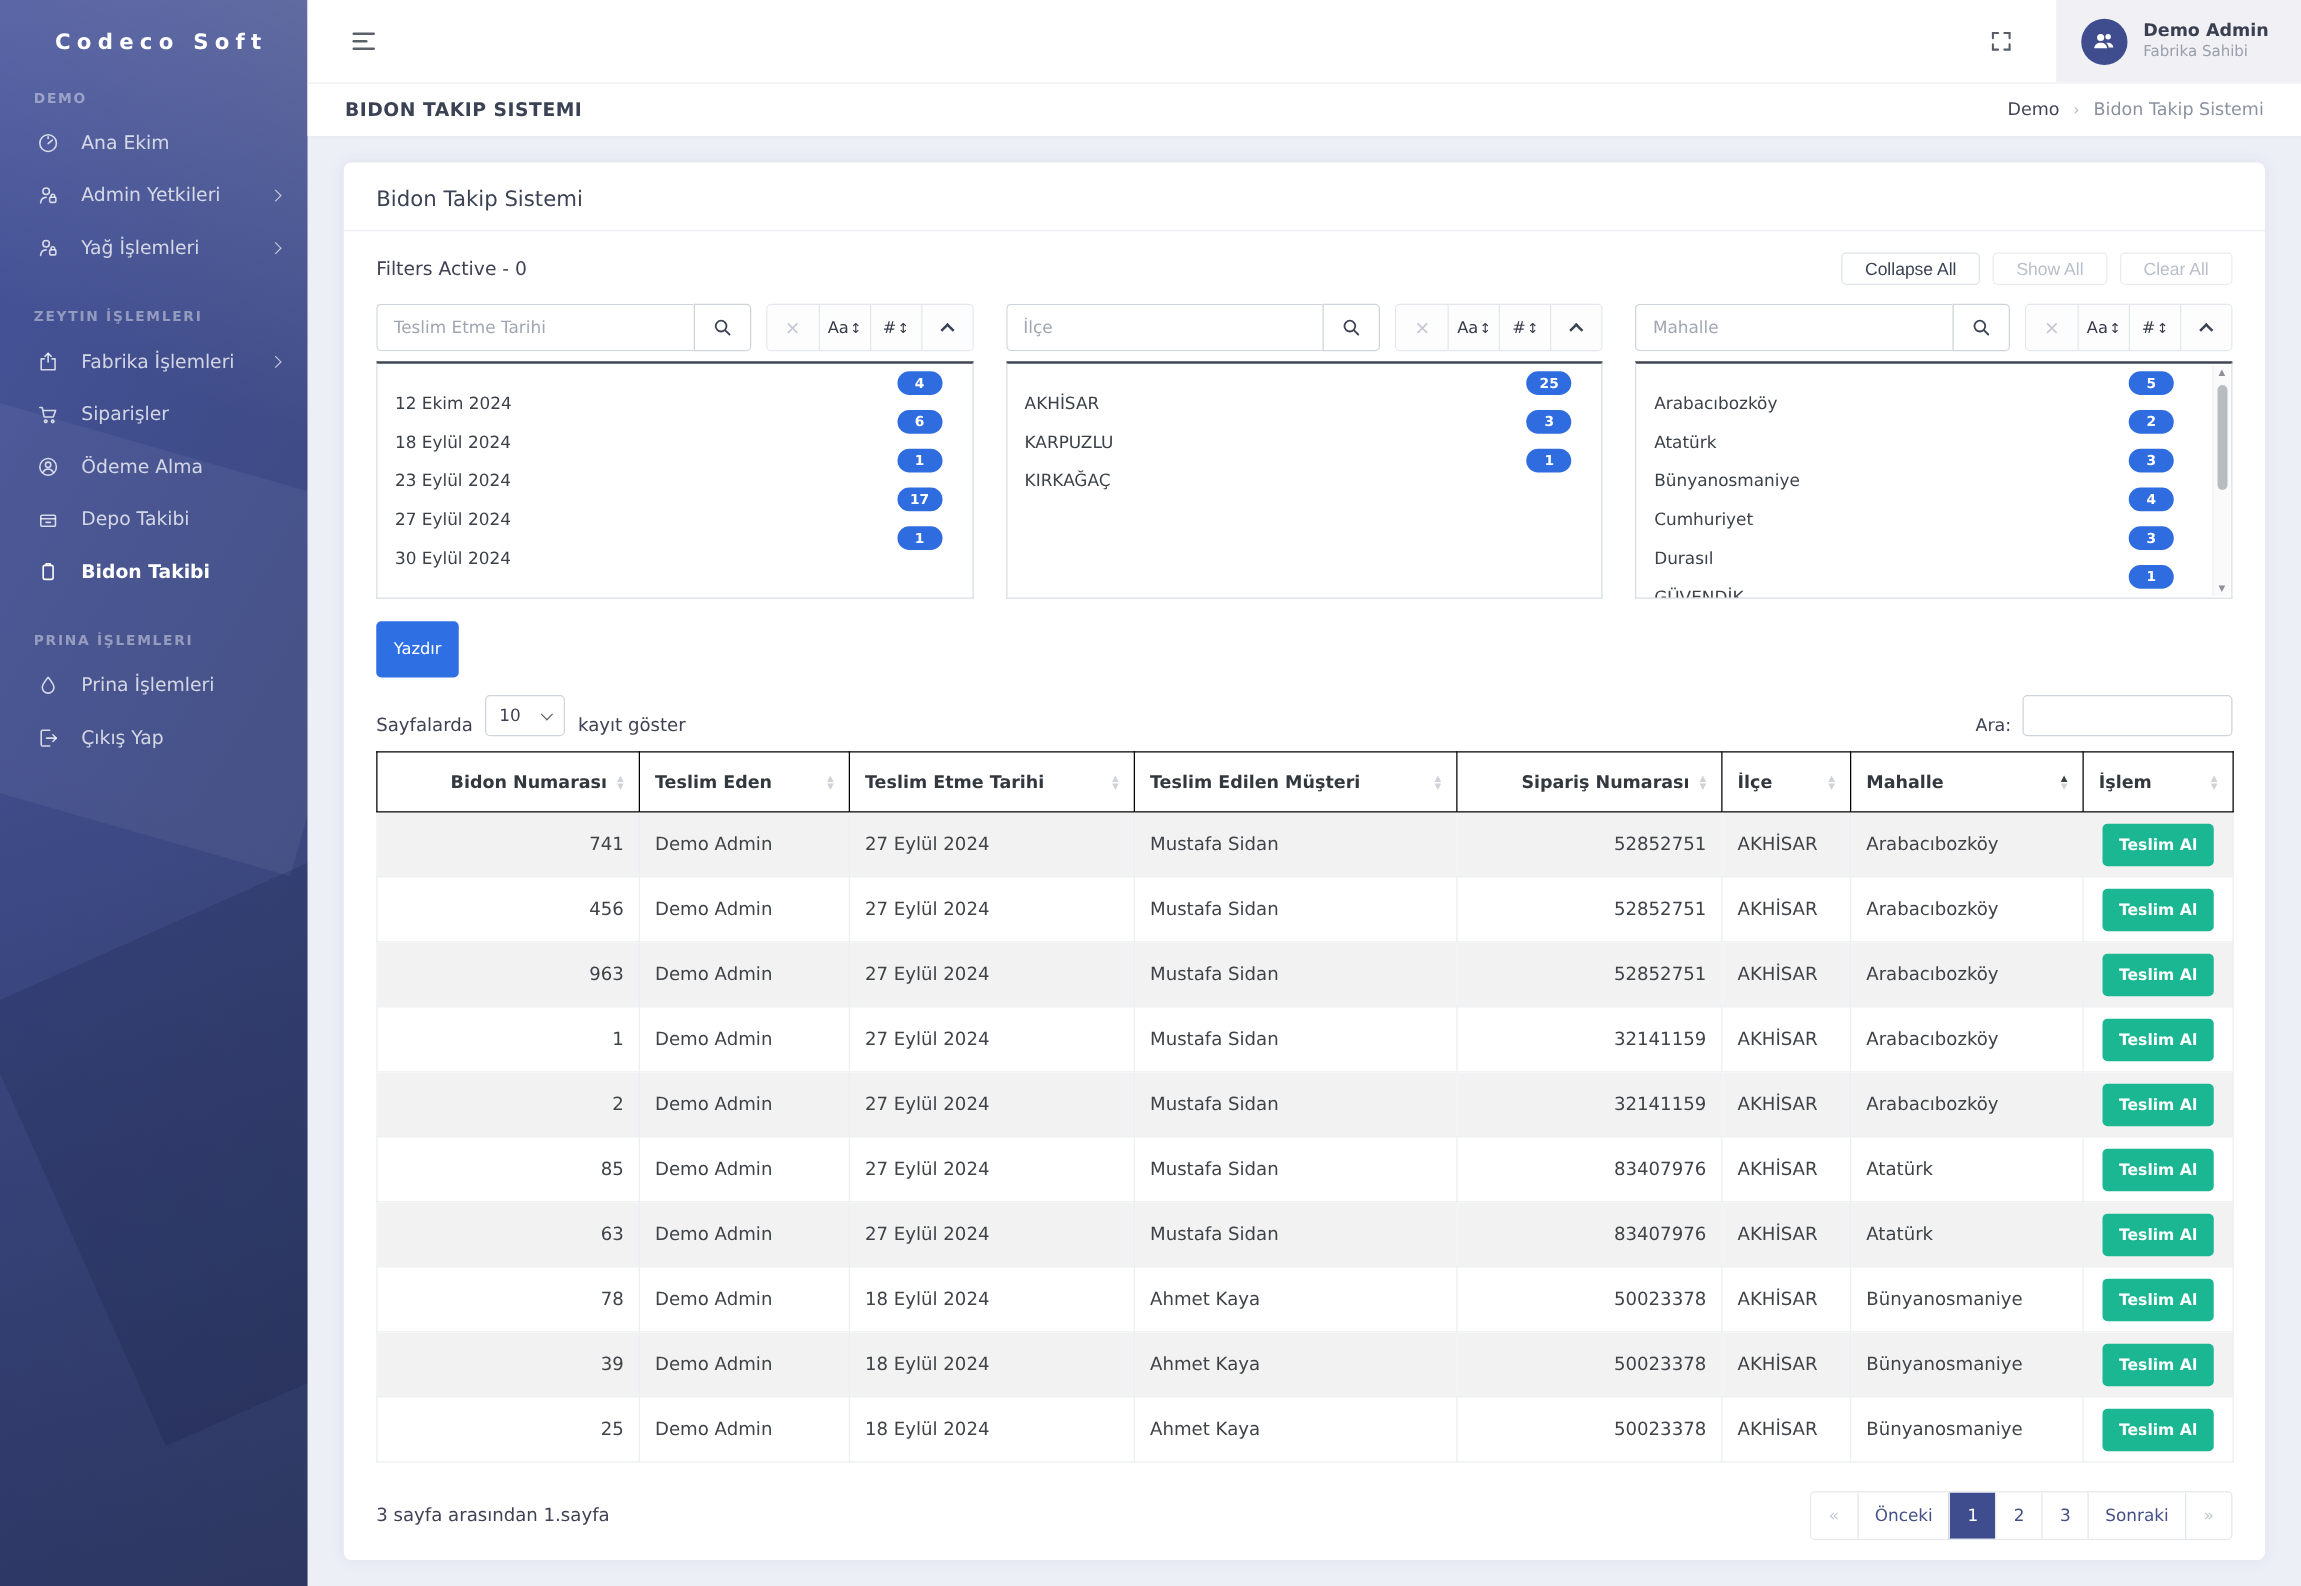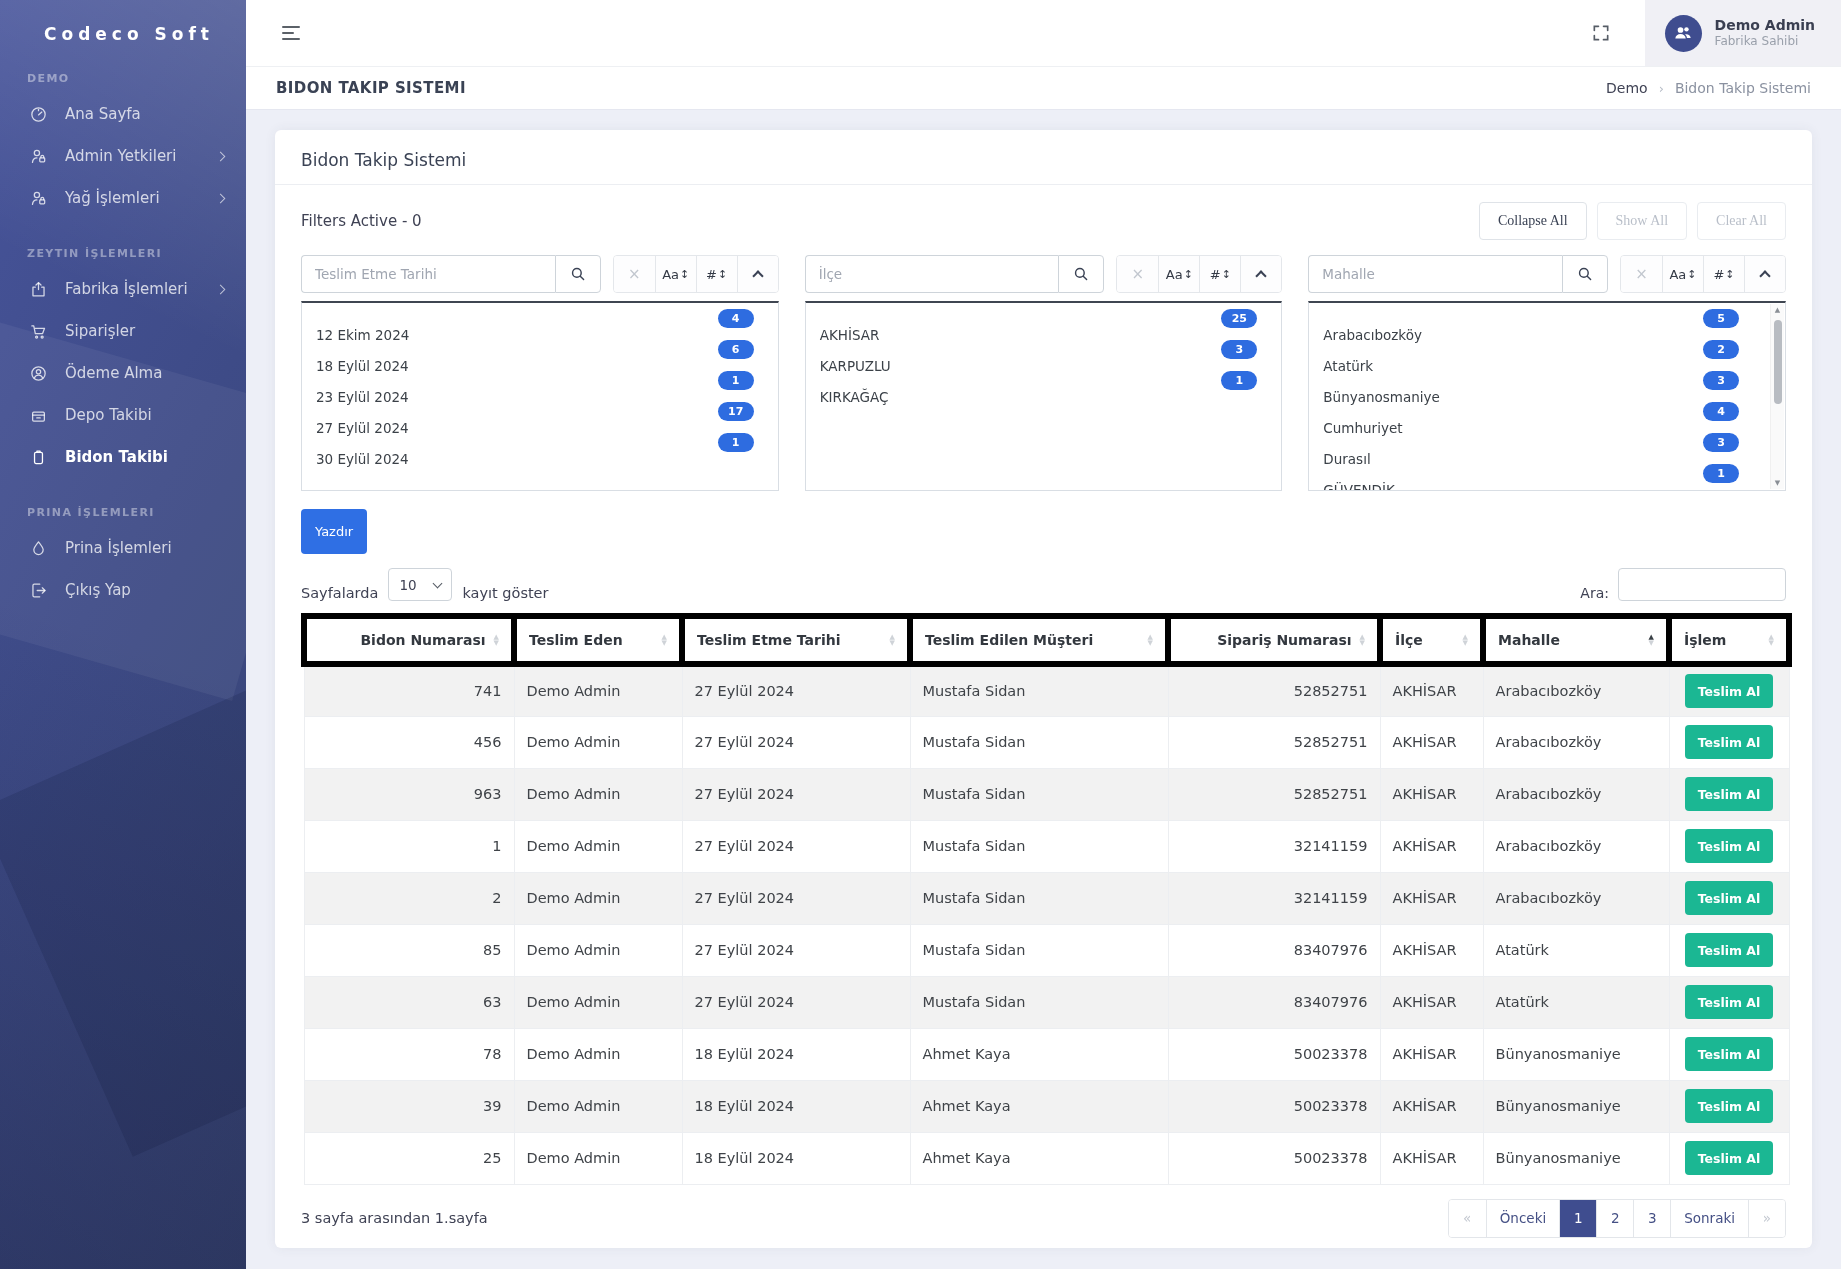--- a/index.html
+++ b/index.html
@@ -50,21 +50,21 @@
   .crumb-current{color:#8a91a0;}
 
   .content{flex:1;padding:21px 29px;overflow:hidden;}
   .card{background:#fff;border-radius:6px;box-shadow:0 0 12px rgba(55,65,90,.07);height:100%;padding:0 26px 16px;display:flex;flex-direction:column;}
   .card-head{margin:0 -26px;padding:20px 26px 14px;border-bottom:1px solid #eceef2;}
   .card-title{font-size:17px;color:#3a4254;}
 
   .filters-head{display:flex;align-items:center;justify-content:space-between;margin:17px 0 15px;}
   .filters-active{font-size:15px;color:#3f4254;}
   .filter-actions{display:flex;gap:10px;}
-  .btn-ghost{height:38px;padding:0 18px;background:#fff;border:1px solid #dfe3e8;border-radius:4px;font-size:14px;color:#3a4254;font-family:Liberation Serif, serif;cursor:pointer;}
+  .btn-ghost{height:26px;padding:0 18px;background:#fff;border:1px solid #dfe3e8;border-radius:4px;font-size:14px;color:#3a4254;font-family:Liberation Sans, sans-serif;cursor:pointer;}
   .btn-ghost.disabled{color:#b9bfc9;border-color:#e9ecf0;}
 
   .filter-row{display:flex;gap:26px;}
   .filter-panel{flex:1;min-width:0;}
   .filter-head{display:flex;align-items:center;}
   .filter-input{flex:1;min-width:0;height:38px;border:1px solid #ced4da;border-right:none;border-radius:4px 0 0 4px;padding:0 13px;font-size:13.5px;color:#3f4254;font-family:inherit;outline:none;}
   .filter-input::placeholder{color:#a0a6b1;}
   .filter-search-btn{width:46px;height:38px;border:1px solid #ced4da;border-radius:0 4px 4px 0;background:#fff;display:flex;align-items:center;justify-content:center;cursor:pointer;}
   .filter-tools{display:flex;margin-left:12px;border:1px solid #e4e7eb;border-radius:4px;overflow:hidden;flex:0 0 auto;}
   .tool-btn{width:41px;height:36px;background:#fdfdfe;border:none;border-left:1px solid #e4e7eb;display:flex;align-items:center;justify-content:center;font-size:13px;color:#343a46;font-family:inherit;cursor:pointer;}
@@ -87,21 +87,21 @@
   .btn-primary{background:#2f6fe4;color:#fff;border:none;border-radius:4px;height:45px;padding:0 14px;font-size:13px;font-family:inherit;cursor:pointer;}
 
   .table-controls{display:flex;align-items:center;justify-content:space-between;margin:14px 0 12px;}
   .page-size{display:flex;align-items:flex-end;gap:10px;font-size:14.5px;color:#3f4254;}
   .select-box{width:64px;height:33px;border:1px solid #ced4da;border-radius:4px;display:flex;align-items:center;justify-content:space-between;padding:0 10px;font-size:13.5px;color:#3f4254;cursor:pointer;background:#fff;}
   .chev-dn{width:7px;height:7px;border-right:1.6px solid #555b64;border-bottom:1.6px solid #555b64;transform:rotate(45deg);margin-top:-3px;}
   .search-group{display:flex;align-items:flex-end;gap:9px;font-size:14px;color:#3f4254;}
   .search-input{width:168px;height:33px;border:1px solid #ced4da;border-radius:4px;padding:0 10px;font-family:inherit;font-size:13.5px;outline:none;}
 
   table.data{width:100%;border-collapse:collapse;table-layout:fixed;}
-  table.data th{height:48px;background:#fff;border:6px solid #000000;padding:0 12px;font-size:14px;font-weight:bold;color:#33383f;cursor:pointer;}
+  table.data th{height:48px;background:#fff;border:1px solid #000000;padding:0 12px;font-size:14px;font-weight:bold;color:#33383f;cursor:pointer;}
   .th-inner{display:flex;align-items:center;justify-content:space-between;gap:8px;}
   th.al-right .th-inner{justify-content:flex-end;}
   .th-label{white-space:nowrap;overflow:hidden;}
   .sort{display:flex;flex-direction:column;line-height:6px;flex:0 0 auto;}
   .sort i{font-style:normal;font-size:7px;color:#cfd3d8;}
   th.sorted .sort .s-up{color:#3a4046;}
   table.data td{height:52px;border:1px solid #eceef1;padding:0 12px;font-size:14.5px;color:#3f4348;background:#fff;white-space:nowrap;overflow:hidden;}
   table.data tbody tr:nth-child(odd) td{background:#f2f2f2;}
   td.al-right{text-align:right;padding-right:18px;}
   td.al-center{text-align:center;}
@@ -125,21 +125,21 @@
     <nav class="nav">
         <div class="nav-section">DEMO</div>
         <div class="nav-item">
          <span class="nav-icon">
             <svg fill="none" stroke-width="1.6" stroke-linecap="round" stroke-linejoin="round" viewBox="0 0 24 24">
               <circle cx="12" cy="12" r="8.4"></circle>
               <path d="M12 12.5l4.2-3.6"></path>
               <path d="M12 5.6v1.6"></path>
             </svg>
           </span>
-         <span class="nav-label">Ana Sayfa</span>
+         <span class="nav-label">Ana Ekim</span>
 
        </div>
         <div class="nav-item">
          <span class="nav-icon">
             <svg fill="none" stroke-width="1.6" stroke-linecap="round" stroke-linejoin="round" viewBox="0 0 24 24">
               <circle cx="10" cy="7.6" r="3.3"></circle>
               <path d="M4.4 19.4c.4-3.6 2.8-5.6 5.6-5.6"></path>
               <rect x="13.6" y="13.6" width="6.2" height="5.2" rx="1"></rect>
               <path d="M15 13.6v-1.2a1.8 1.8 0 0 1 3.6 0v1.2"></path>
             </svg>

